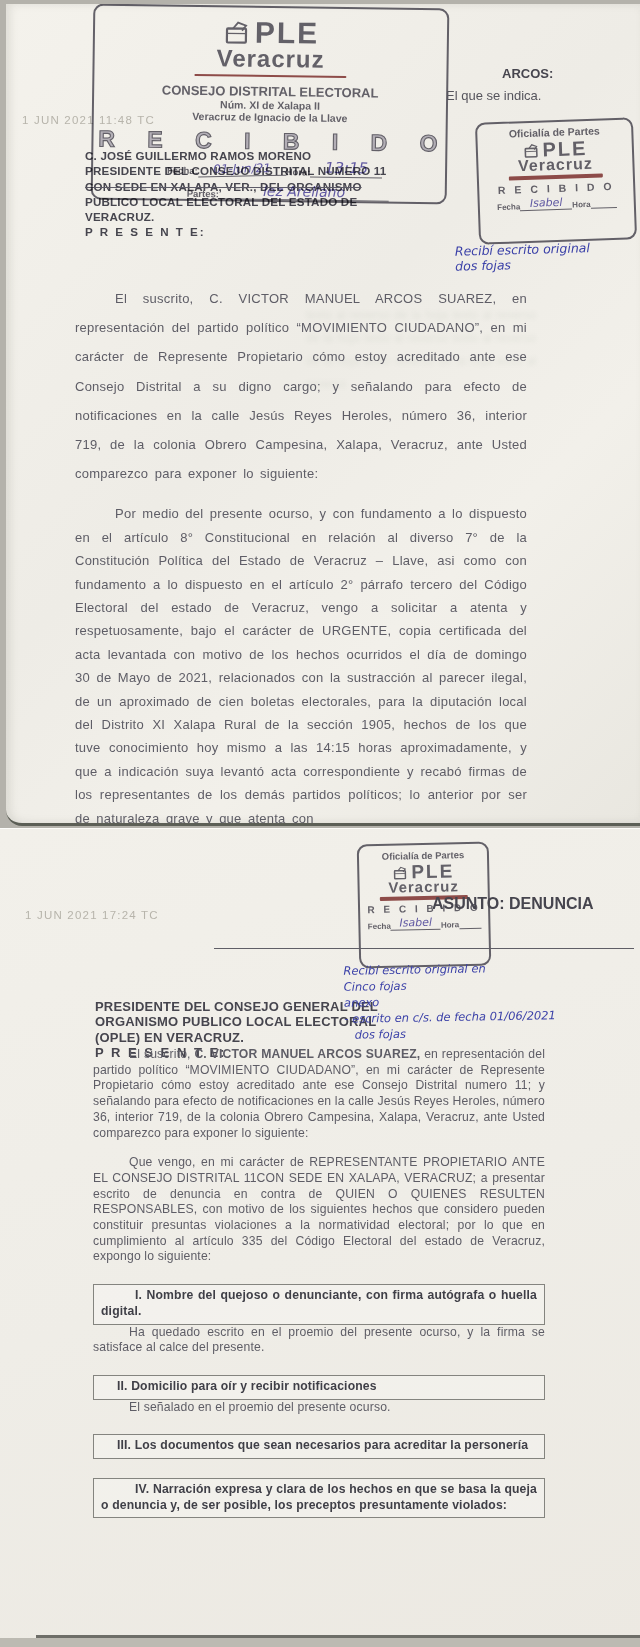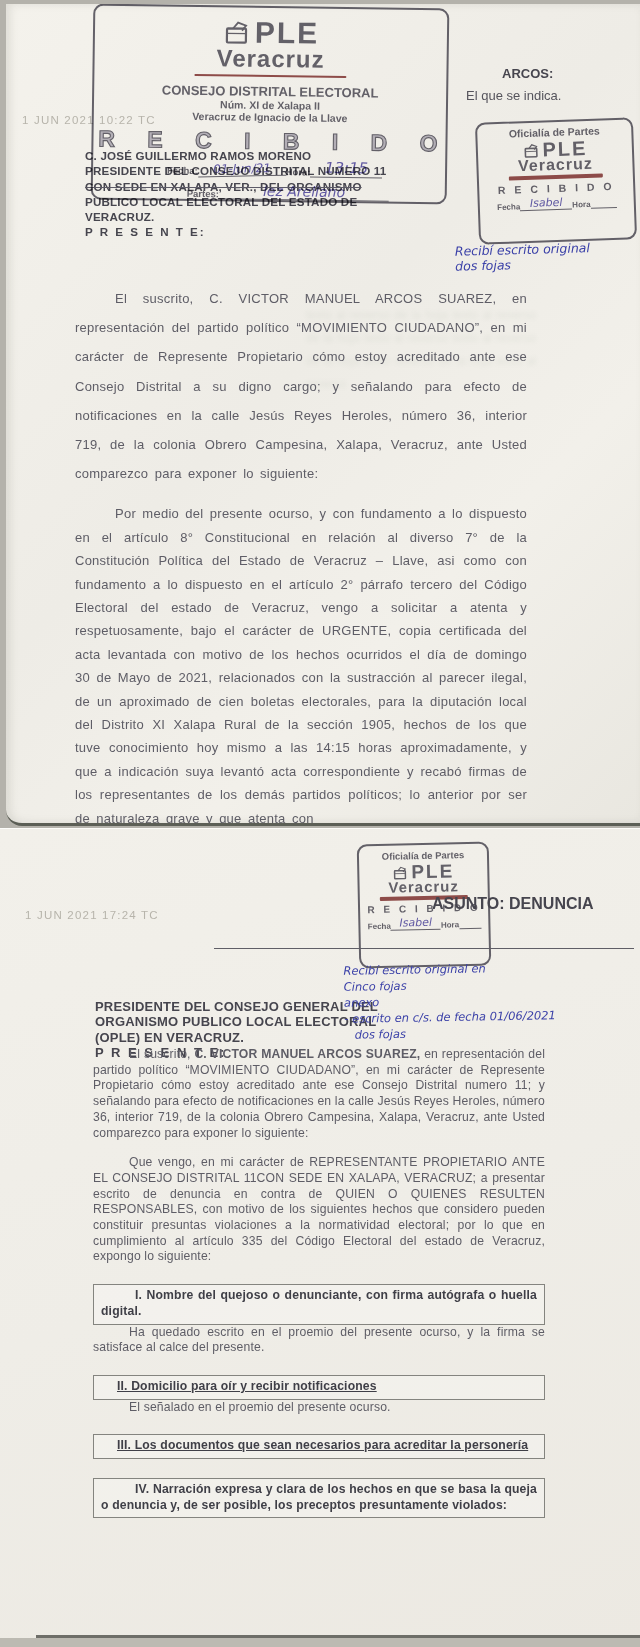--- a/index.html
+++ b/index.html
@@ -30,21 +30,21 @@
   .body1 .p2{line-height:23.4px;text-indent:40px;margin:0;}
   .body2{left:93px;top:218px;width:452px;font-size:12.2px;letter-spacing:.15px;line-height:15.7px;}
   .body2 p{margin:0;text-indent:36px;}
   .body2 .pgap{margin-top:14px;}
   .sec-box{
     border:1.2px solid #84847f;background:rgba(255,255,255,.25);
     font-weight:bold;color:#3f3f47;padding:3px 7px 4px 7px;margin-top:19px;
     text-align:justify;
   }
   .sec-box.ind-lg{text-indent:34px;}
-  .sec-box.ind-sm{text-indent:16px;text-decoration:underline;}
+  .sec-box.ind-sm{text-indent:16px;}
   .sec-body{margin-top:12px;}
   
   .stamp{
     position:absolute;border:2.4px solid #5d5b67;border-radius:10px;
     color:#5d5b67;mix-blend-mode:multiply;opacity:.93;
     display:flex;flex-direction:column;align-items:center;
     pointer-events:none;background:transparent;
   }
   .stamp-main{left:86px;top:2px;width:352px;height:192px;transform:rotate(.8deg);}
   .logo-row{display:flex;align-items:center;justify-content:center;gap:2px;}
@@ -53,34 +53,34 @@
   .red-bar{background:#8e4342;border-radius:1px;}
   .recibido{
     font-weight:800;color:#b9b6c4;-webkit-text-stroke:1.1px #5d5b67;white-space:nowrap;
   }
   .stamp-line{font-weight:bold;white-space:nowrap;}
   .fill-row{display:flex;align-items:flex-end;white-space:nowrap;font-size:9.5px;font-weight:bold;}
   .uline{display:inline-block;border-bottom:1.4px solid #5d5b67;text-align:center;}
   .hw{font-family:"DejaVu Sans",sans-serif;font-style:italic;font-weight:normal;}
   .hw-purple{color:#5a52ad;}
   .asunto-label{position:absolute;font-weight:bold;color:#46454e;white-space:nowrap;}
-  .asunto-value{position:absolute;color:#55545c;white-space:nowrap;margin-left:20px;}
+  .asunto-value{position:absolute;color:#55545c;white-space:nowrap;}
   .note{position:absolute;font-family:"DejaVu Sans",sans-serif;font-style:italic;color:#3b41a8;transform:rotate(-1.5deg);white-space:nowrap;}
   .rule{position:absolute;border-top:1.6px solid #5f5e66;}
   .edge-line{position:absolute;left:36px;right:0;top:806px;height:2.5px;background:#6e6e68;}
   .edge-band{position:absolute;left:0;right:0;top:809px;height:10px;background:#bcbab2;}
   .ghost{position:absolute;filter:blur(2px);opacity:.10;color:#6a7d68;font-size:12px;line-height:23px;text-align:justify;}
   svg.ballot{flex:0 0 auto;}
 </style>
 </head>
 <body>
 
 <div class="page page1">
 
-  <div class="scan-ts" style="left:16px;top:110px;">1 JUN 2021 10:22 TC</div>
+  <div class="scan-ts" style="left:16px;top:110px;">1 JUN 2021 11:48 TC</div>
 
   <div class="ghost" style="left:300px;top:300px;width:230px;">
     texto al reverso de la hoja texto al reverso de la hoja texto al reverso texto al reverso de la hoja texto reverso de la hoja texto al reverso
   </div>
 
   <div class="addressee" style="left:79px;top:144px;">
     <div>C. JOSÉ GUILLERMO RAMOS MORENO</div>
     <div>PRESIDENTE DEL CONSEJO DISTRITAL NUMERO 11</div>
     <div style="text-decoration:line-through;text-decoration-color:#5d5b67;">CON SEDE EN XALAPA, VER., DEL ORGANISMO</div>
     <div>PUBLICO LOCAL ELECTORAL DEL ESTADO DE</div>

